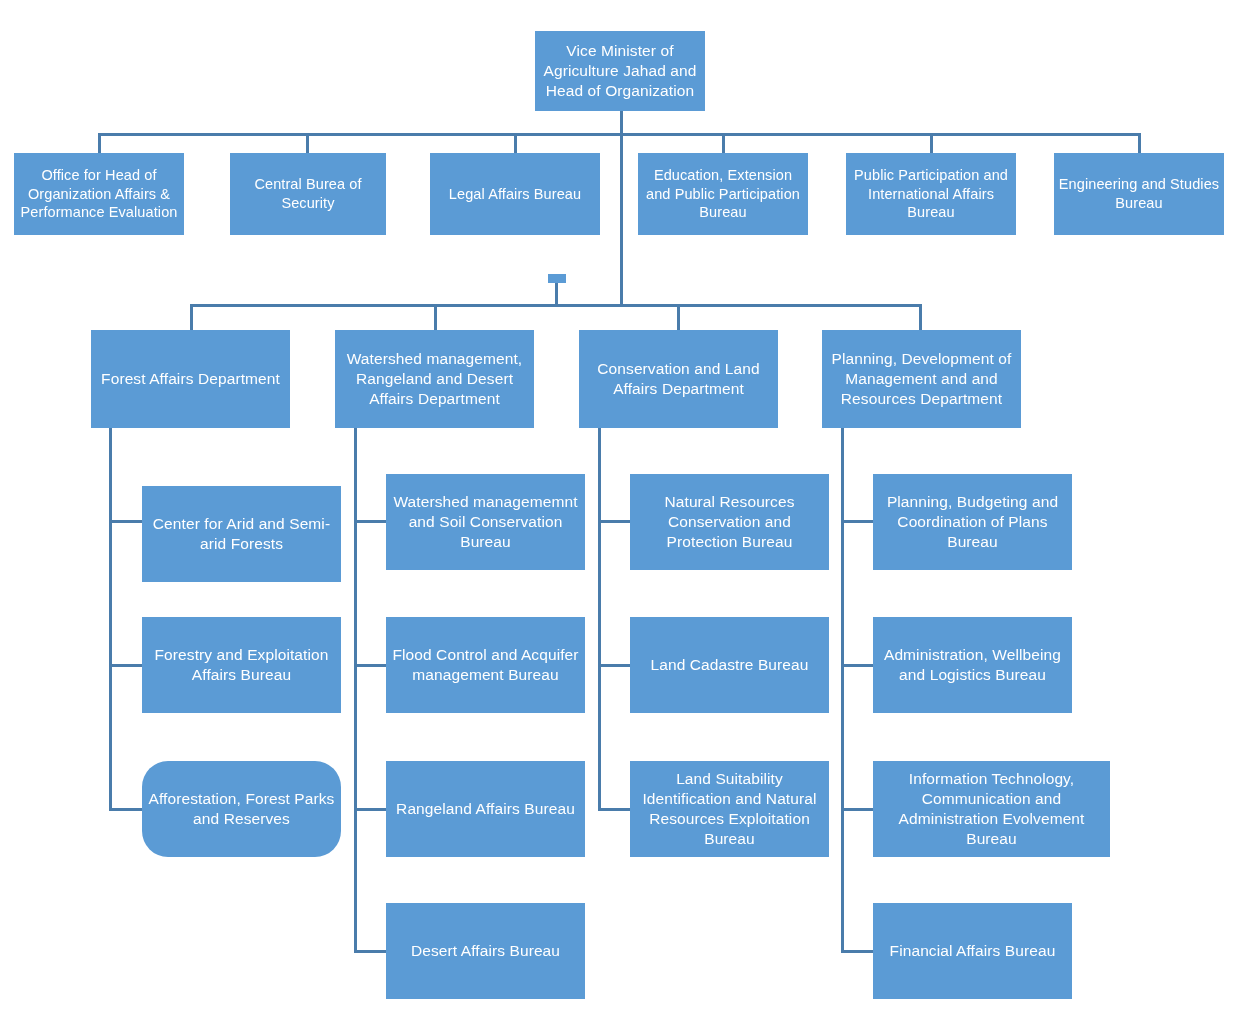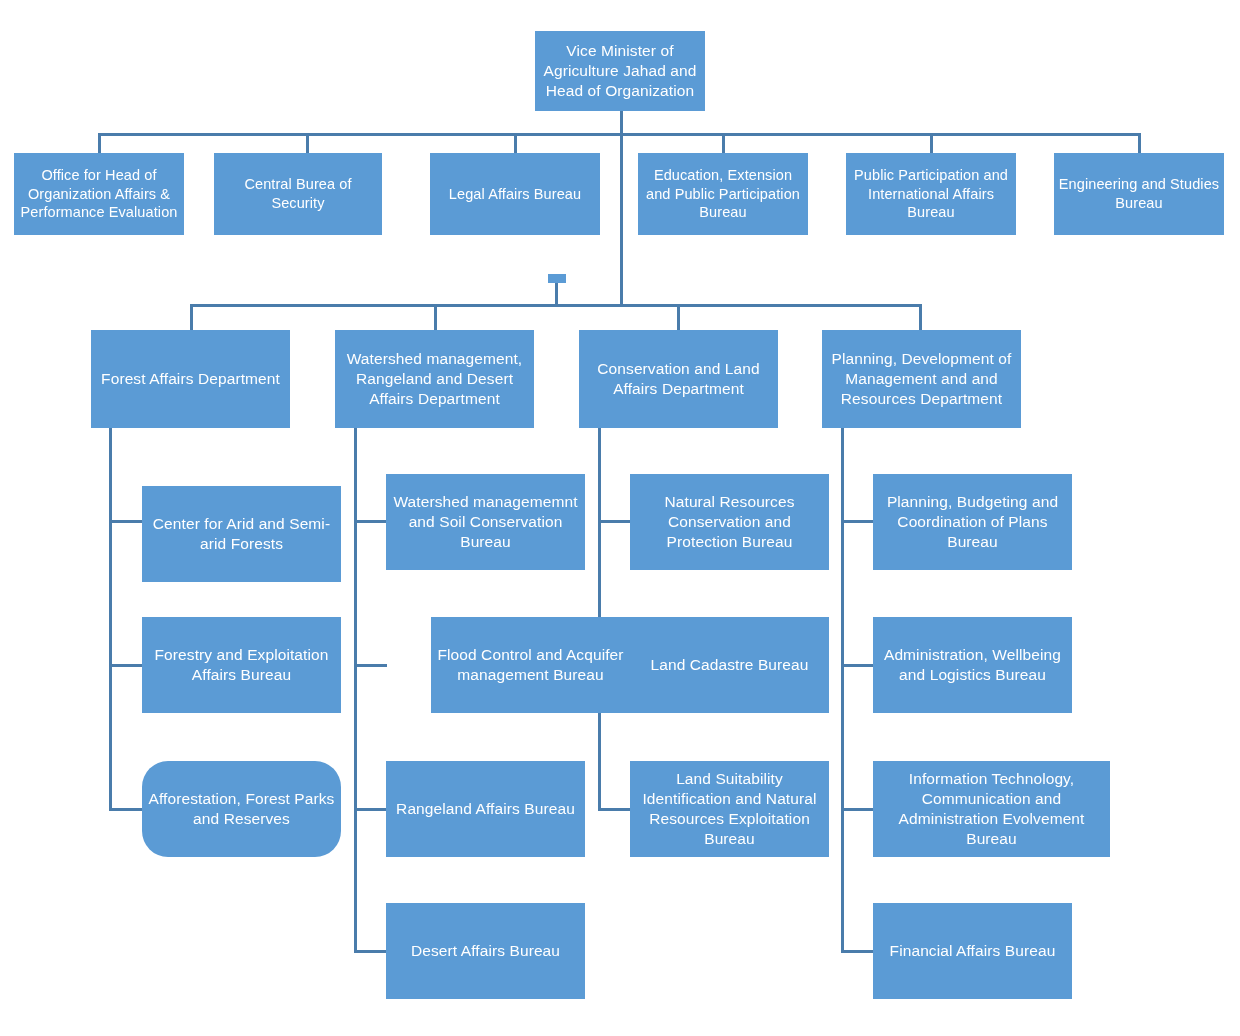--- a/index.html
+++ b/index.html
@@ -100,37 +100,37 @@
 
   <div class="conn conn-v" style="left:841px; top:428px; height:524px;"></div>
   <div class="conn conn-h" style="left:841px; top:520px; width:33px;"></div>
   <div class="conn conn-h" style="left:841px; top:664px; width:33px;"></div>
   <div class="conn conn-h" style="left:841px; top:808px; width:33px;"></div>
   <div class="conn conn-h" style="left:841px; top:950px; width:33px;"></div>
 
   <div class="node node-root" style="left:535px; top:31px; width:170px; height:80px;">Vice Minister of Agriculture Jahad and Head of Organization</div>
 
   <div class="node node-bureau-l2" style="left:14px; top:153px; width:170px; height:82px;">Office for Head of Organization Affairs &amp; Performance Evaluation</div>
-  <div class="node node-bureau-l2" style="left:214px; top:153px; width:168px; height:82px;">Central Burea of Security</div>
+  <div class="node node-bureau-l2" style="left:230px; top:153px; width:156px; height:82px;">Central Burea of Security</div>
   <div class="node node-bureau-l2" style="left:430px; top:153px; width:170px; height:82px;">Legal Affairs Bureau</div>
   <div class="node node-bureau-l2" style="left:638px; top:153px; width:170px; height:82px;">Education, Extension and Public Participation Bureau</div>
   <div class="node node-bureau-l2" style="left:846px; top:153px; width:170px; height:82px;">Public Participation and International Affairs Bureau</div>
   <div class="node node-bureau-l2" style="left:1054px; top:153px; width:170px; height:82px;">Engineering and Studies Bureau</div>
 
   <div class="node node-dept" style="left:91px; top:330px; width:199px; height:98px;">Forest Affairs Department</div>
   <div class="node node-dept" style="left:335px; top:330px; width:199px; height:98px;">Watershed management, Rangeland and Desert Affairs Department</div>
   <div class="node node-dept" style="left:579px; top:330px; width:199px; height:98px;">Conservation and Land Affairs Department</div>
   <div class="node node-dept" style="left:822px; top:330px; width:199px; height:98px;">Planning, Development of Management and and Resources Department</div>
 
   <div class="node node-bureau" style="left:142px; top:474px; width:199px; height:96px;margin-top:12px;">Center for Arid and Semi-arid Forests</div>
   <div class="node node-bureau" style="left:142px; top:617px; width:199px; height:96px;">Forestry and Exploitation Affairs Bureau</div>
   <div class="node node-bureau" style="left:142px; top:761px; width:199px; height:96px;border-radius:26px;">Afforestation, Forest Parks and Reserves</div>
 
   <div class="node node-bureau" style="left:386px; top:474px; width:199px; height:96px;">Watershed managememnt and Soil Conservation Bureau</div>
-  <div class="node node-bureau" style="left:386px; top:617px; width:199px; height:96px;margin-left:45px;">Flood Control and Acquifer management Bureau</div>
+  <div class="node node-bureau" style="left:386px; top:617px; width:199px; height:96px;">Flood Control and Acquifer management Bureau</div>
   <div class="node node-bureau" style="left:386px; top:761px; width:199px; height:96px;">Rangeland Affairs Bureau</div>
   <div class="node node-bureau" style="left:386px; top:903px; width:199px; height:96px;">Desert Affairs Bureau</div>
 
   <div class="node node-bureau" style="left:630px; top:474px; width:199px; height:96px;">Natural Resources Conservation and Protection Bureau</div>
   <div class="node node-bureau" style="left:630px; top:617px; width:199px; height:96px;">Land Cadastre Bureau</div>
   <div class="node node-bureau" style="left:630px; top:761px; width:199px; height:96px;">Land Suitability Identification and Natural Resources Exploitation Bureau</div>
 
   <div class="node node-bureau" style="left:873px; top:474px; width:199px; height:96px;">Planning, Budgeting and Coordination of Plans Bureau</div>
   <div class="node node-bureau" style="left:873px; top:617px; width:199px; height:96px;">Administration, Wellbeing and Logistics Bureau</div>
   <div class="node node-bureau" style="left:873px; top:761px; width:237px; height:96px;">Information Technology, Communication and Administration Evolvement Bureau</div>

